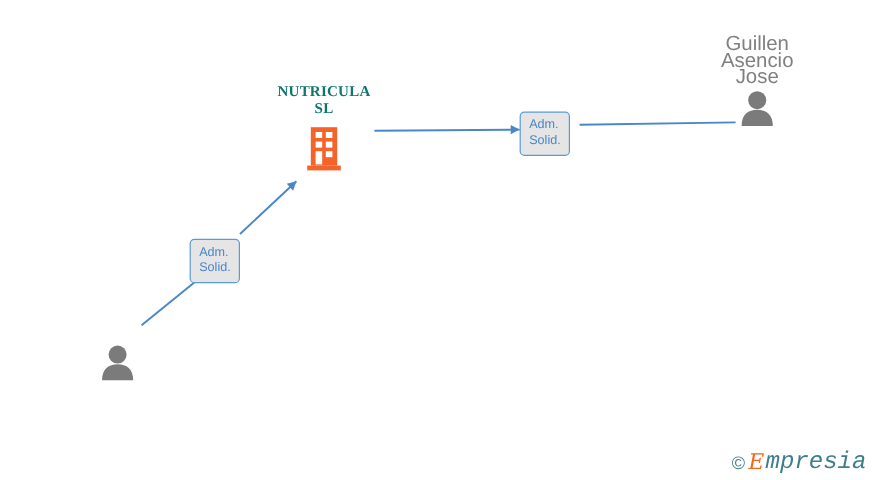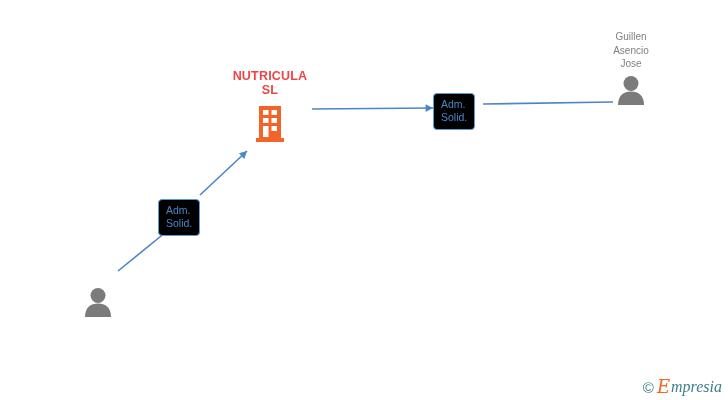--- a/index.html
+++ b/index.html
@@ -28,60 +28,61 @@
   }
 
   
   .company-node {
     position: absolute;
     text-align: center;
   }
   .company-label {
     font-size: 12.5px;
     font-weight: bold;
-    color: #ef4444;
+    color: #0f766e;
     line-height: 14px;
     letter-spacing: 0.2px;
     white-space: pre-line;
+    font-family: Liberation Serif, serif;
   }
   .company-icon {
     margin-top: 6px;
     display: inline-block;
     line-height: 0;
   }
 
   
   .person-node {
     position: absolute;
     text-align: center;
     width: 110px;
   }
   .person-icon {
     line-height: 0;
     display: block;
     margin: 0 auto;
   }
   .person-label {
-    font-size: 10px;
+    font-size: 17px;
     color: #808080;
     line-height: 13.5px;
     white-space: pre-line;
     margin-top: 3px;
   }
   .person-label.above {
     margin-top: 0;
     margin-bottom: 4px;
   }
 
   
   .edge-label {
     position: absolute;
     border: 1px solid #5b9bd5;
     border-radius: 4px;
-    background: #000000;
+    background: #e5e5e5;
     color: #4a86c8;
     font-size: 10.5px;
     line-height: 13px;
     padding: 4px 7px 5px 7px;
     text-align: left;
     white-space: pre-line;
     box-sizing: border-box;
   }
 
   
@@ -100,23 +101,23 @@
     line-height: 1;
   }
   .wm-e {
     font-family: "DejaVu Serif", serif;
     font-style: italic;
     font-size: 18px;
     color: #f0671f;
     line-height: 1;
   }
   .wm-rest {
-    font-family: Liberation Serif, serif;
+    font-family: Liberation Mono, monospace;
     font-style: italic;
-    font-size: 16px;
+    font-size: 20px;
     color: #3f7f8c;
     line-height: 1;
     margin-left: -2px;
   }
 </style>
 </head>
 <body>
 
 <div id="canvas">
 

